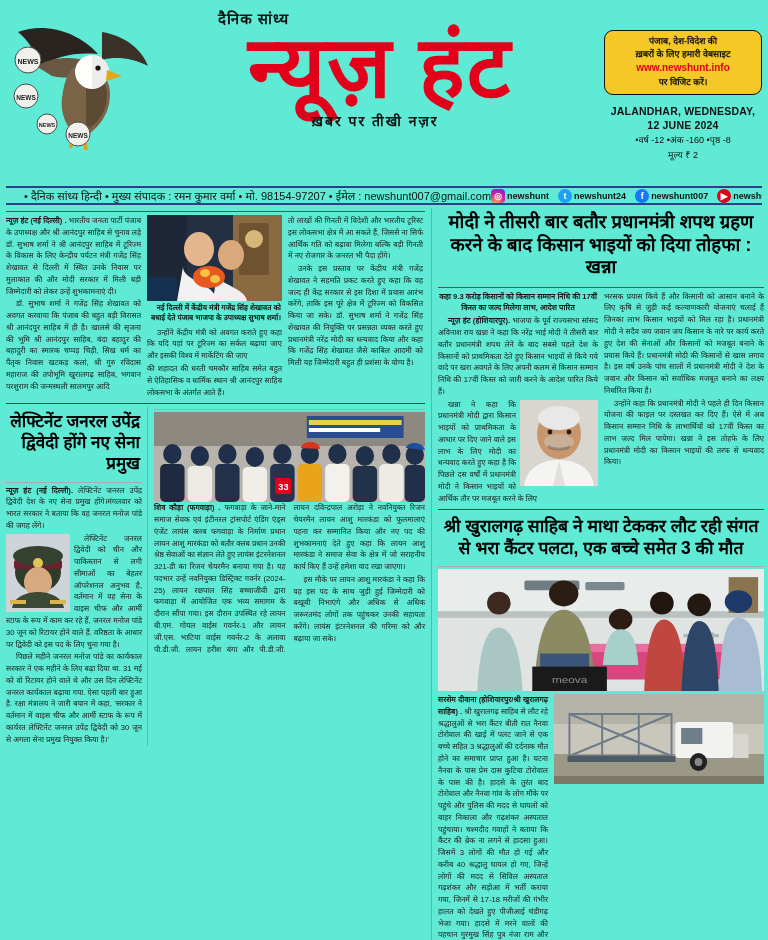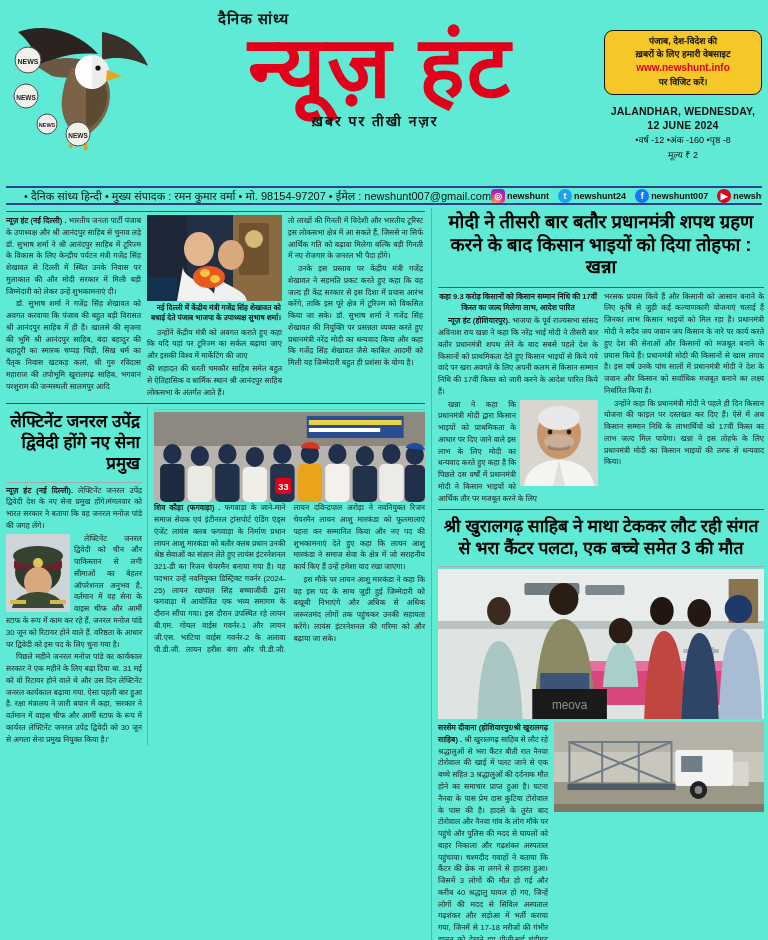--- a/index.html
+++ b/index.html
@@ -431,21 +431,21 @@
           </div>
         </div>
       </div>
 
       <div class="rule" style="border-top:1px solid #444;margin-top:4px"></div>
 
       <div>
         <div class="hl1" style="font-size:17.5px">श्री खुरालगढ़ साहिब ने माथा टेककर लौट रही संगत से भरा कैंटर पलटा, एक बच्चे समेत 3 की मौत</div>
         <div class="rule-thin"></div>
 
-        <div class="photo" style="height:150px;">
+        <div class="photo" style="height:122px;">
           <svg viewBox="0 0 332 150" preserveAspectRatio="none">
             <rect width="332" height="150" fill="#dfe3e2"></rect>
             <rect x="0" y="0" width="332" height="52" fill="#e8ecea"></rect>
             <rect x="0" y="52" width="332" height="8" fill="#b9c2c0"></rect>
             <rect x="88" y="14" width="56" height="12" rx="2" fill="#6f7c84"></rect>
             <rect x="150" y="16" width="40" height="10" rx="2" fill="#7c888e"></rect>
             <rect x="296" y="10" width="30" height="44" fill="#8a7450"></rect>
 
             <rect x="140" y="96" width="150" height="40" rx="4" fill="#d9467e"></rect>
             <rect x="140" y="92" width="150" height="10" fill="#e96fa0"></rect>

